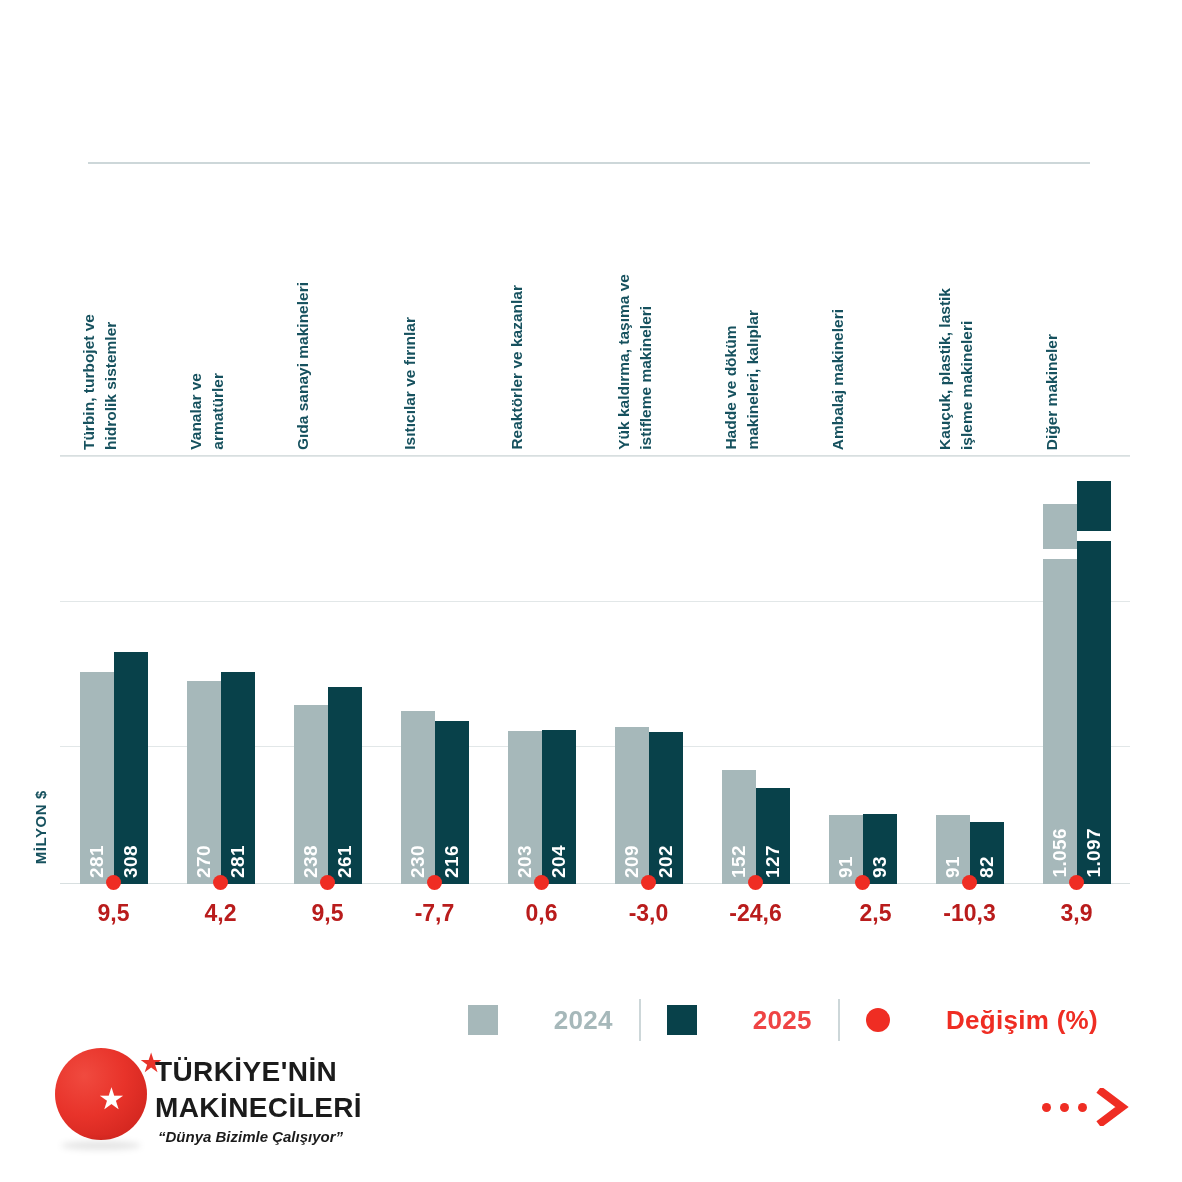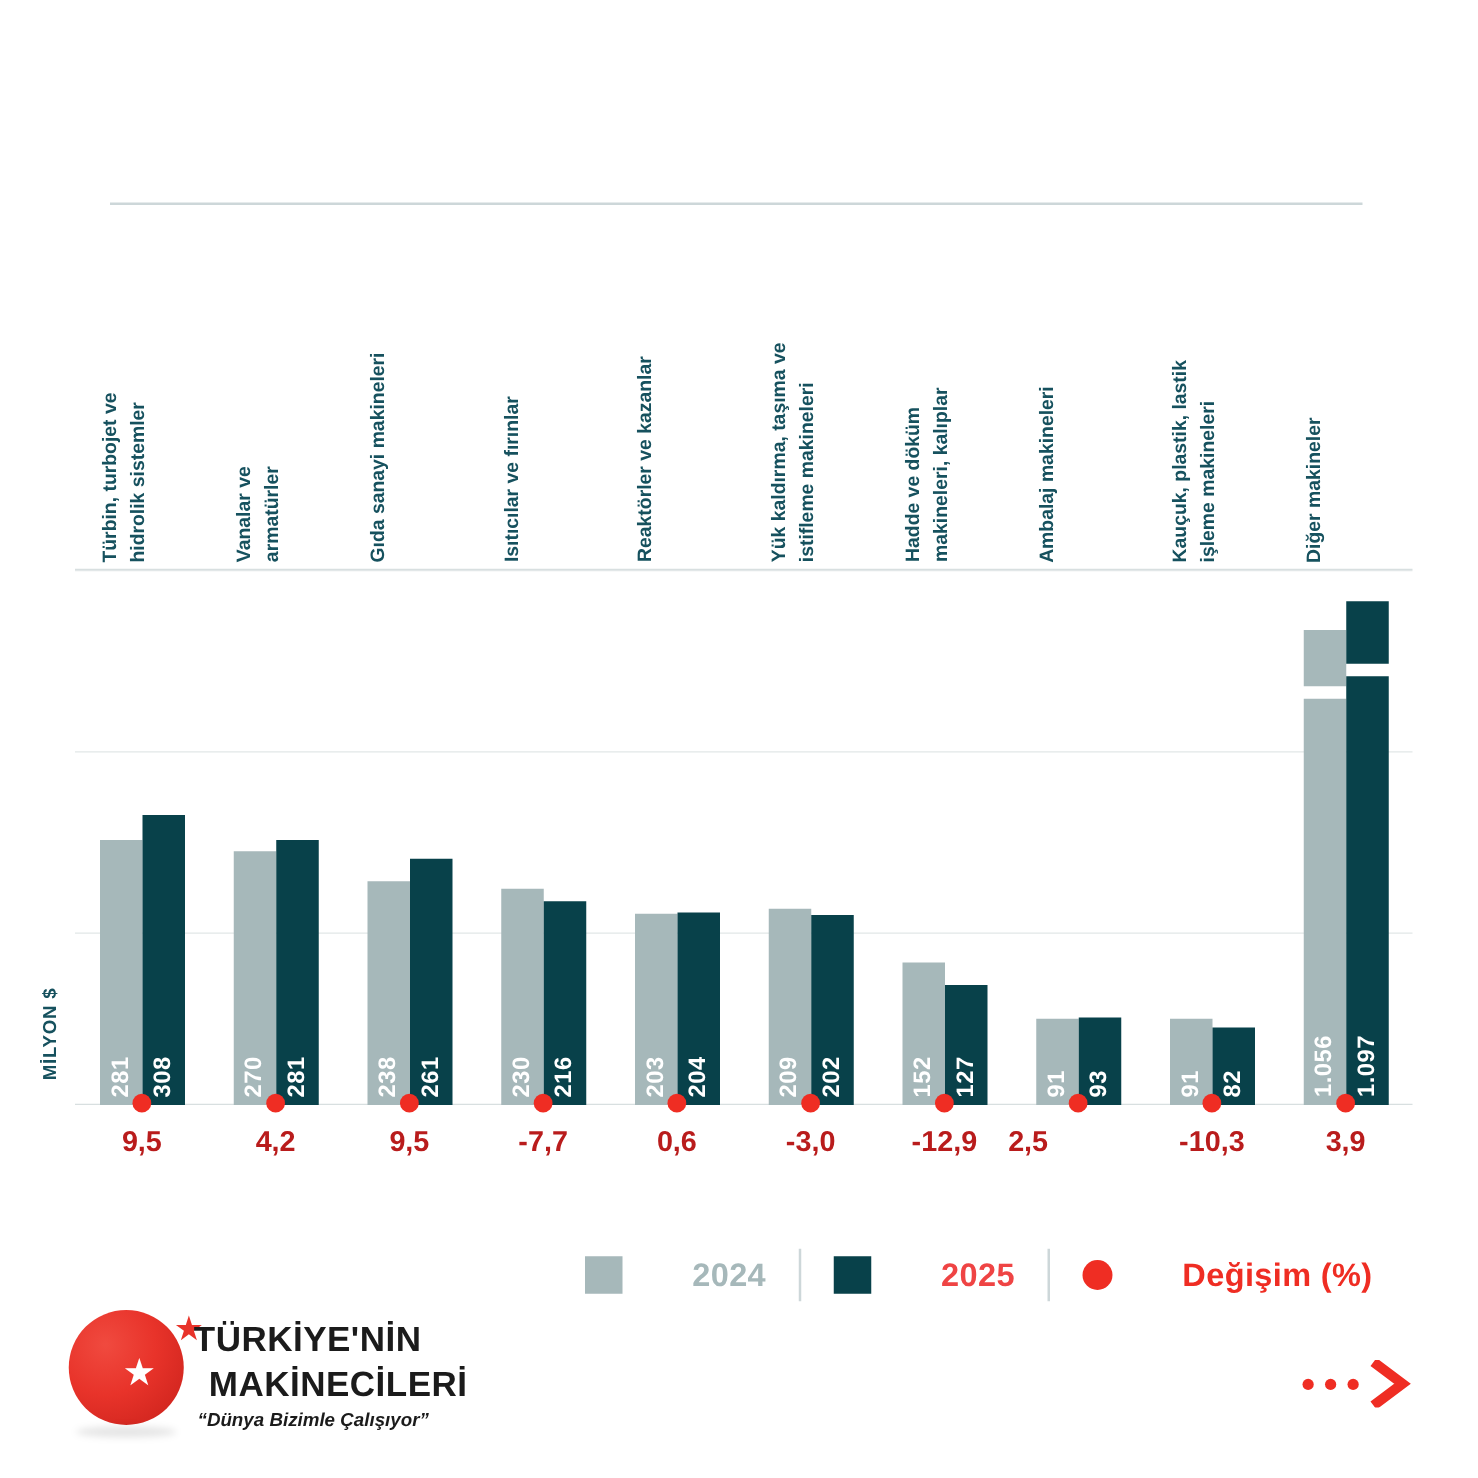--- a/index.html
+++ b/index.html
@@ -147,21 +147,21 @@
     position: absolute; left: 6px; top: 101px;
     width: 80px; height: 9px; border-radius: 50%;
     background: rgba(0,0,0,0.10);
     filter: blur(3px);
   }
   .logo-l1 {
     position: absolute; left: 100px; top: 16px;
     font-size: 28px; font-weight: 700; color: #1b1b1b; letter-spacing: 0.4px;
   }
   .logo-l2 {
-    position: absolute; left: 112px; top: 52px;
+    position: absolute; left: 100px; top: 52px;
     font-size: 28px; font-weight: 700; color: #1b1b1b; letter-spacing: 0.4px;
   }
   .logo-l3 {
     position: absolute; left: 103px; top: 88px;
     font-size: 15px; font-weight: 700; font-style: italic; color: #1b1b1b;
   }
 
   
   .nextarrow {
     position: absolute; right: 52px; top: 1088px;
@@ -276,22 +276,22 @@
 
   <div class="ylabel">MİLYON $</div>
 
   <div class="changerow" id="changerow">
       <div class="changeval" style="left: 0px; width: 107px;">9,5</div>
       <div class="changeval" style="left: 107px; width: 107px;">4,2</div>
       <div class="changeval" style="left: 214px; width: 107px;">9,5</div>
       <div class="changeval" style="left: 321px; width: 107px;">-7,7</div>
       <div class="changeval" style="left: 428px; width: 107px;">0,6</div>
       <div class="changeval" style="left: 535px; width: 107px;">-3,0</div>
-      <div class="changeval" style="left: 642px; width: 107px;">-12,9</div>
-      <div class="changeval" style="left: 709px; width: 107px;">2,5</div>
+      <div class="changeval" style="left: 642px; width: 107px;">-24,6</div>
+      <div class="changeval" style="left: 762px; width: 107px;">2,5</div>
       <div class="changeval" style="left: 856px; width: 107px;">-10,3</div>
       <div class="changeval" style="left: 963px; width: 107px;">3,9</div>
     </div>
 
   <div class="legend" id="legend">
       <div class="legitem">
         <span class="legswatch" style="background: rgb(166, 184, 186);"></span>
         <span class="legtext" style="color: rgb(166, 184, 186);">2024</span>
       </div>
       <div class="legdiv"></div>

